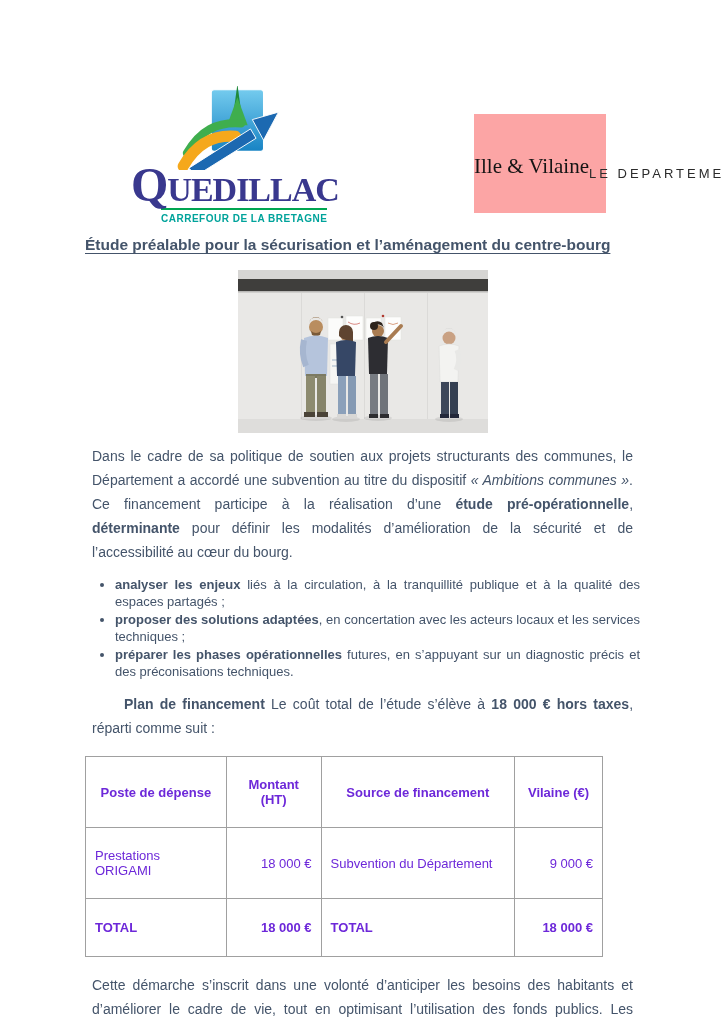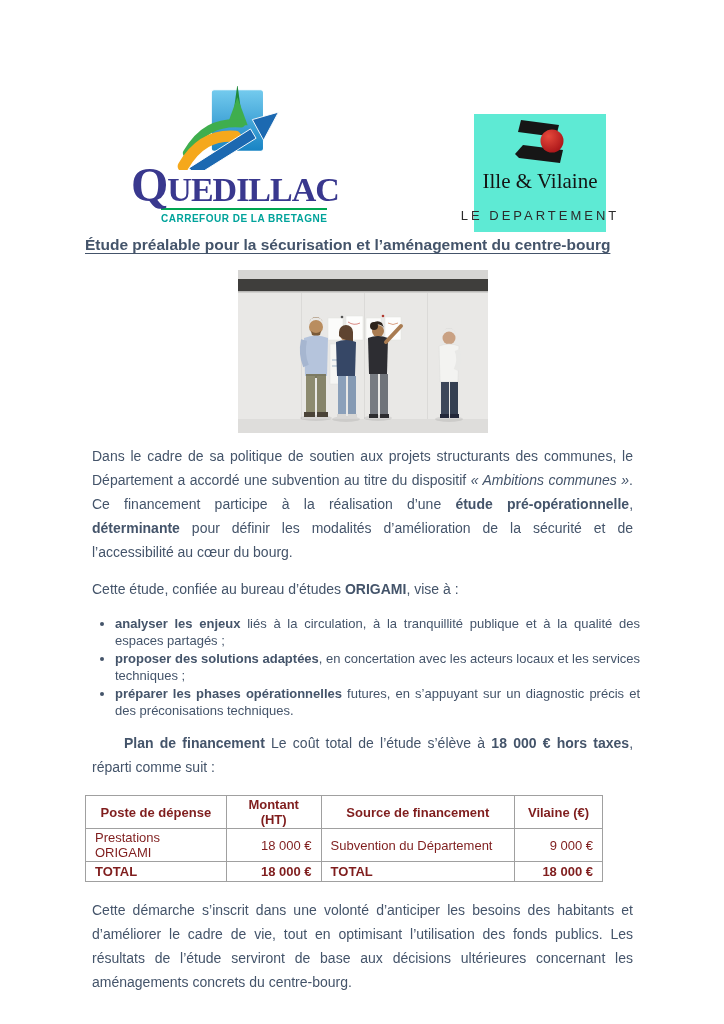--- a/index.html
+++ b/index.html
@@ -22,22 +22,22 @@
     color:#39388E;font-size:34px;line-height:30px;letter-spacing:-1px;white-space:nowrap;
   }
   .qued-word .qcap{font-size:48px;}
   .qued-rule{height:2px;background:#00A551;margin:3px 0 3px 30px;}
   .qued-tag{
     font-weight:bold;color:#00A39B;font-size:10px;letter-spacing:0.5px;
     margin-left:30px;white-space:nowrap;
   }
   .logo-iv{
     margin-left:auto;margin-right:34px;margin-top:28px;
-    width:132px;height:118px;background:#5eead4;
-    display:flex;flex-direction:column;align-items:center;justify-content:flex-start;
+    width:132px;height:99px;background:#fca5a5;
+    display:flex;align-items:center;justify-content:flex-start;
     padding-top:4px;box-sizing:border-box;
   }
   .iv-name{font-family:"Liberation Serif", serif;color:#141414;font-size:21px;line-height:22px;white-space:nowrap;}
   .iv-sub{font-size:13px;letter-spacing:3px;color:#2b2b2b;margin-top:16px;white-space:nowrap;}
   
   .doc-title{
     margin:0 0 16px;
     font-size:15.5px;font-weight:bold;color:#44546A;
     text-decoration:underline;text-underline-offset:3px;
   }
@@ -46,21 +46,21 @@
   
   p.body{font-size:14px;line-height:24px;text-align:justify;margin:0 7px 13px;}
   p.study{margin-bottom:15px;}
   ul.goals{margin:0 0 12px;padding-left:30px;font-size:13px;line-height:16.5px;text-align:justify;}
   ul.goals li{margin-bottom:2px;}
   p.financing{margin-bottom:16px;}
   p.closing{margin-bottom:0;}
   
   table.fin{border-collapse:collapse;width:518px;margin:2px 0 16px;font-size:13px;}
   table.fin th,table.fin td{
-    border:1px solid #A0A0A0;padding:1px 9px;height:17px;color:#7f1d1d;
+    border:1px solid #A0A0A0;padding:20px 9px;height:17px;color:#6d28d9;
   }
   table.fin th{font-weight:bold;text-align:center;}
   table.fin td.amount{text-align:right;}
   table.fin td.label{text-align:left;}
 </style>
 </head>
 <body>
 
 <div class="page">
 
@@ -166,21 +166,20 @@
     <path d="M201 76 q10 -4 20 0 l-1 36 h-18 Z" fill="#f3f3f1" stroke="#dededc" stroke-width="0.6"></path>
     <path d="M219 80 q4 10 -1 20" stroke="#e8e8e6" stroke-width="5" fill="none"></path>
     <rect x="203" y="112" width="8" height="32" fill="#3c4659"></rect>
     <rect x="212" y="112" width="8" height="32" fill="#354052"></rect>
     <rect x="202" y="144" width="9" height="4" fill="#23283a"></rect>
     <rect x="212" y="144" width="9" height="4" fill="#23283a"></rect>
   </svg>
 
   <p class="body intro"><span>Dans le cadre de sa politique de soutien aux projets structurants des communes, le Département a accordé une subvention au titre du dispositif </span><span style="font-style: italic;">« Ambitions communes »</span><span>. Ce financement participe à la réalisation d’une </span><span style="font-weight: bold;">étude pré-opérationnelle</span><span>, </span><span style="font-weight: bold;">déterminante</span><span> pour définir les modalités d’amélioration de la sécurité et de l’accessibilité au cœur du bourg.</span></p>
 
-  <p class="body study"><span>Cette étude, confiée au bureau d’études </span><span style="font-weight: bold;">ORIGAMI</span><span>, vise à :</span></p>
 
   <ul class="goals">
     <li><span style="font-weight: bold;">analyser les enjeux</span><span> liés à la circulation, à la tranquillité publique et à la qualité des espaces partagés ;</span></li>
     <li><span style="font-weight: bold;">proposer des solutions adaptées</span><span>, en concertation avec les acteurs locaux et les services techniques ;</span></li>
     <li><span style="font-weight: bold;">préparer les phases opérationnelles</span><span> futures, en s’appuyant sur un diagnostic précis et des préconisations techniques.</span></li>
   </ul>
 
   <p class="body financing"><span style="font-weight: bold; padding-left: 32px;">Plan de financement</span><span> Le coût total de l’étude s’élève à </span><span style="font-weight: bold;">18 000 € hors taxes</span><span>, réparti comme suit :</span></p>
 
   <table class="fin">

